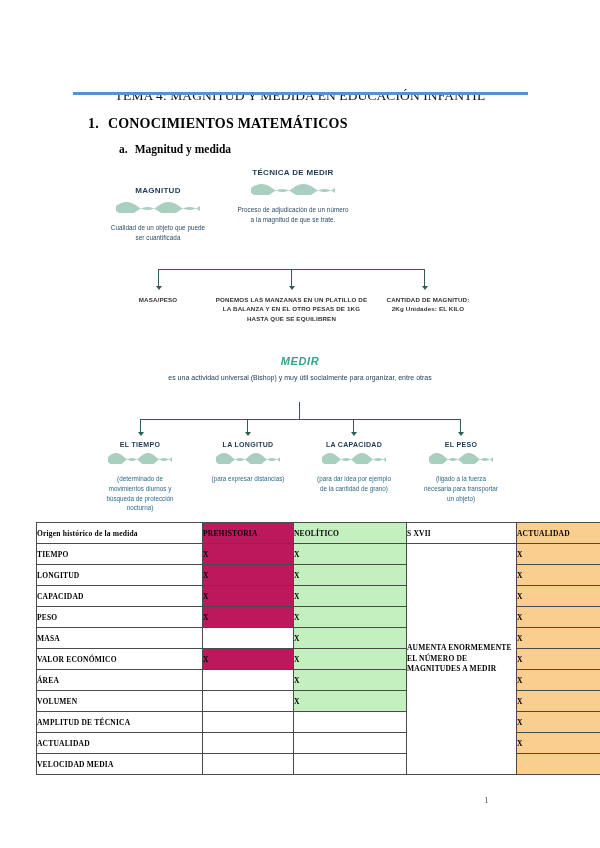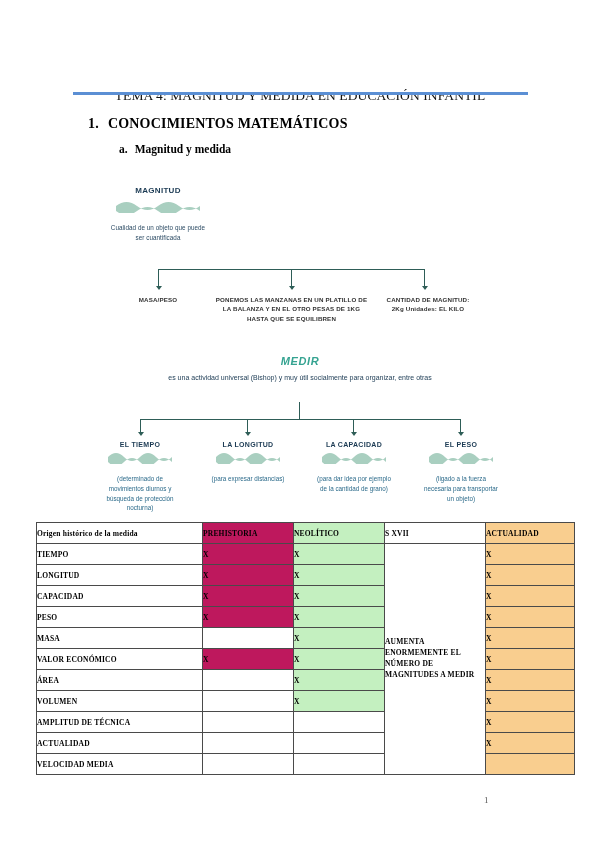--- a/index.html
+++ b/index.html
@@ -198,22 +198,22 @@
     font-weight: bold;
     text-align: left;
     vertical-align: middle;
     height: 21px;
     color: #000000;
     letter-spacing: 0.2px;
   }
 
   table.hist th.rowhead-col { width: 166px; }
   table.hist th.col-pre     { width: 91px; }
-  table.hist th.col-neo     { width: 91px; }
-  table.hist th.col-sxvii   { width: 101px; }
+  table.hist th.col-neo     { width: 113px; }
+  table.hist th.col-sxvii   { width: 110px; }
   table.hist th.col-act     { width: 89px; }
 
   th.hdr { font-size: 7.8px; letter-spacing: 0.4px; }
   th.hdr-origin { font-size: 6.8px; font-weight: bold; letter-spacing: 0.1px; }
 
   .bg-pre  { background: #be185d; margin-top: 16px; }
   .bg-neo  { background: #c4f0c0; }
   .bg-act  { background: #f9ce8f; }
   .bg-none { background: #ffffff; }
 
@@ -250,20 +250,27 @@
   <div class="diagram">
 
     <div class="concept-box" style="left:108px; top:24px; width:100px;">
       <div class="concept-title">MAGNITUD</div>
       <svg class="wave" width="84" height="13" viewBox="0 0 84 13" preserveAspectRatio="none">
         <path d="M0,6 Q10.5,-2 21,6 T42,6 T63,6 T84,6 L84,11 Q73.5,3 63,11 T42,11 T21,11 T0,11 Z" fill="#a9cfc0"></path>
       </svg>
       <div class="concept-desc">Cualidad de un objeto que puede ser cuantificada</div>
     </div>
 
+    <div class="concept-box" style="left:237px; top:6px; width:112px;">
+      <div class="concept-title">TÉCNICA DE MEDIR</div>
+      <svg class="wave" width="84" height="13" viewBox="0 0 84 13" preserveAspectRatio="none">
+        <path d="M0,6 Q10.5,-2 21,6 T42,6 T63,6 T84,6 L84,11 Q73.5,3 63,11 T42,11 T21,11 T0,11 Z" fill="#a9cfc0"></path>
+      </svg>
+      <div class="concept-desc">Proceso de adjudicación de un número a la magnitud de que se trate.</div>
+    </div>
 
 
     <div class="conn conn-h" style="left:158px; top:107px; width:266px;"></div>
     <div class="conn conn-v" style="left:158px; top:107px; height:18px;"></div>
     <div class="arrowhead" style="left:155.5px; top:124px;"></div>
     <div class="conn conn-v" style="left:291px; top:107px; height:18px;"></div>
     <div class="arrowhead" style="left:288.5px; top:124px;"></div>
     <div class="conn conn-v" style="left:424px; top:107px; height:18px;"></div>
     <div class="arrowhead" style="left:421.5px; top:124px;"></div>
 

